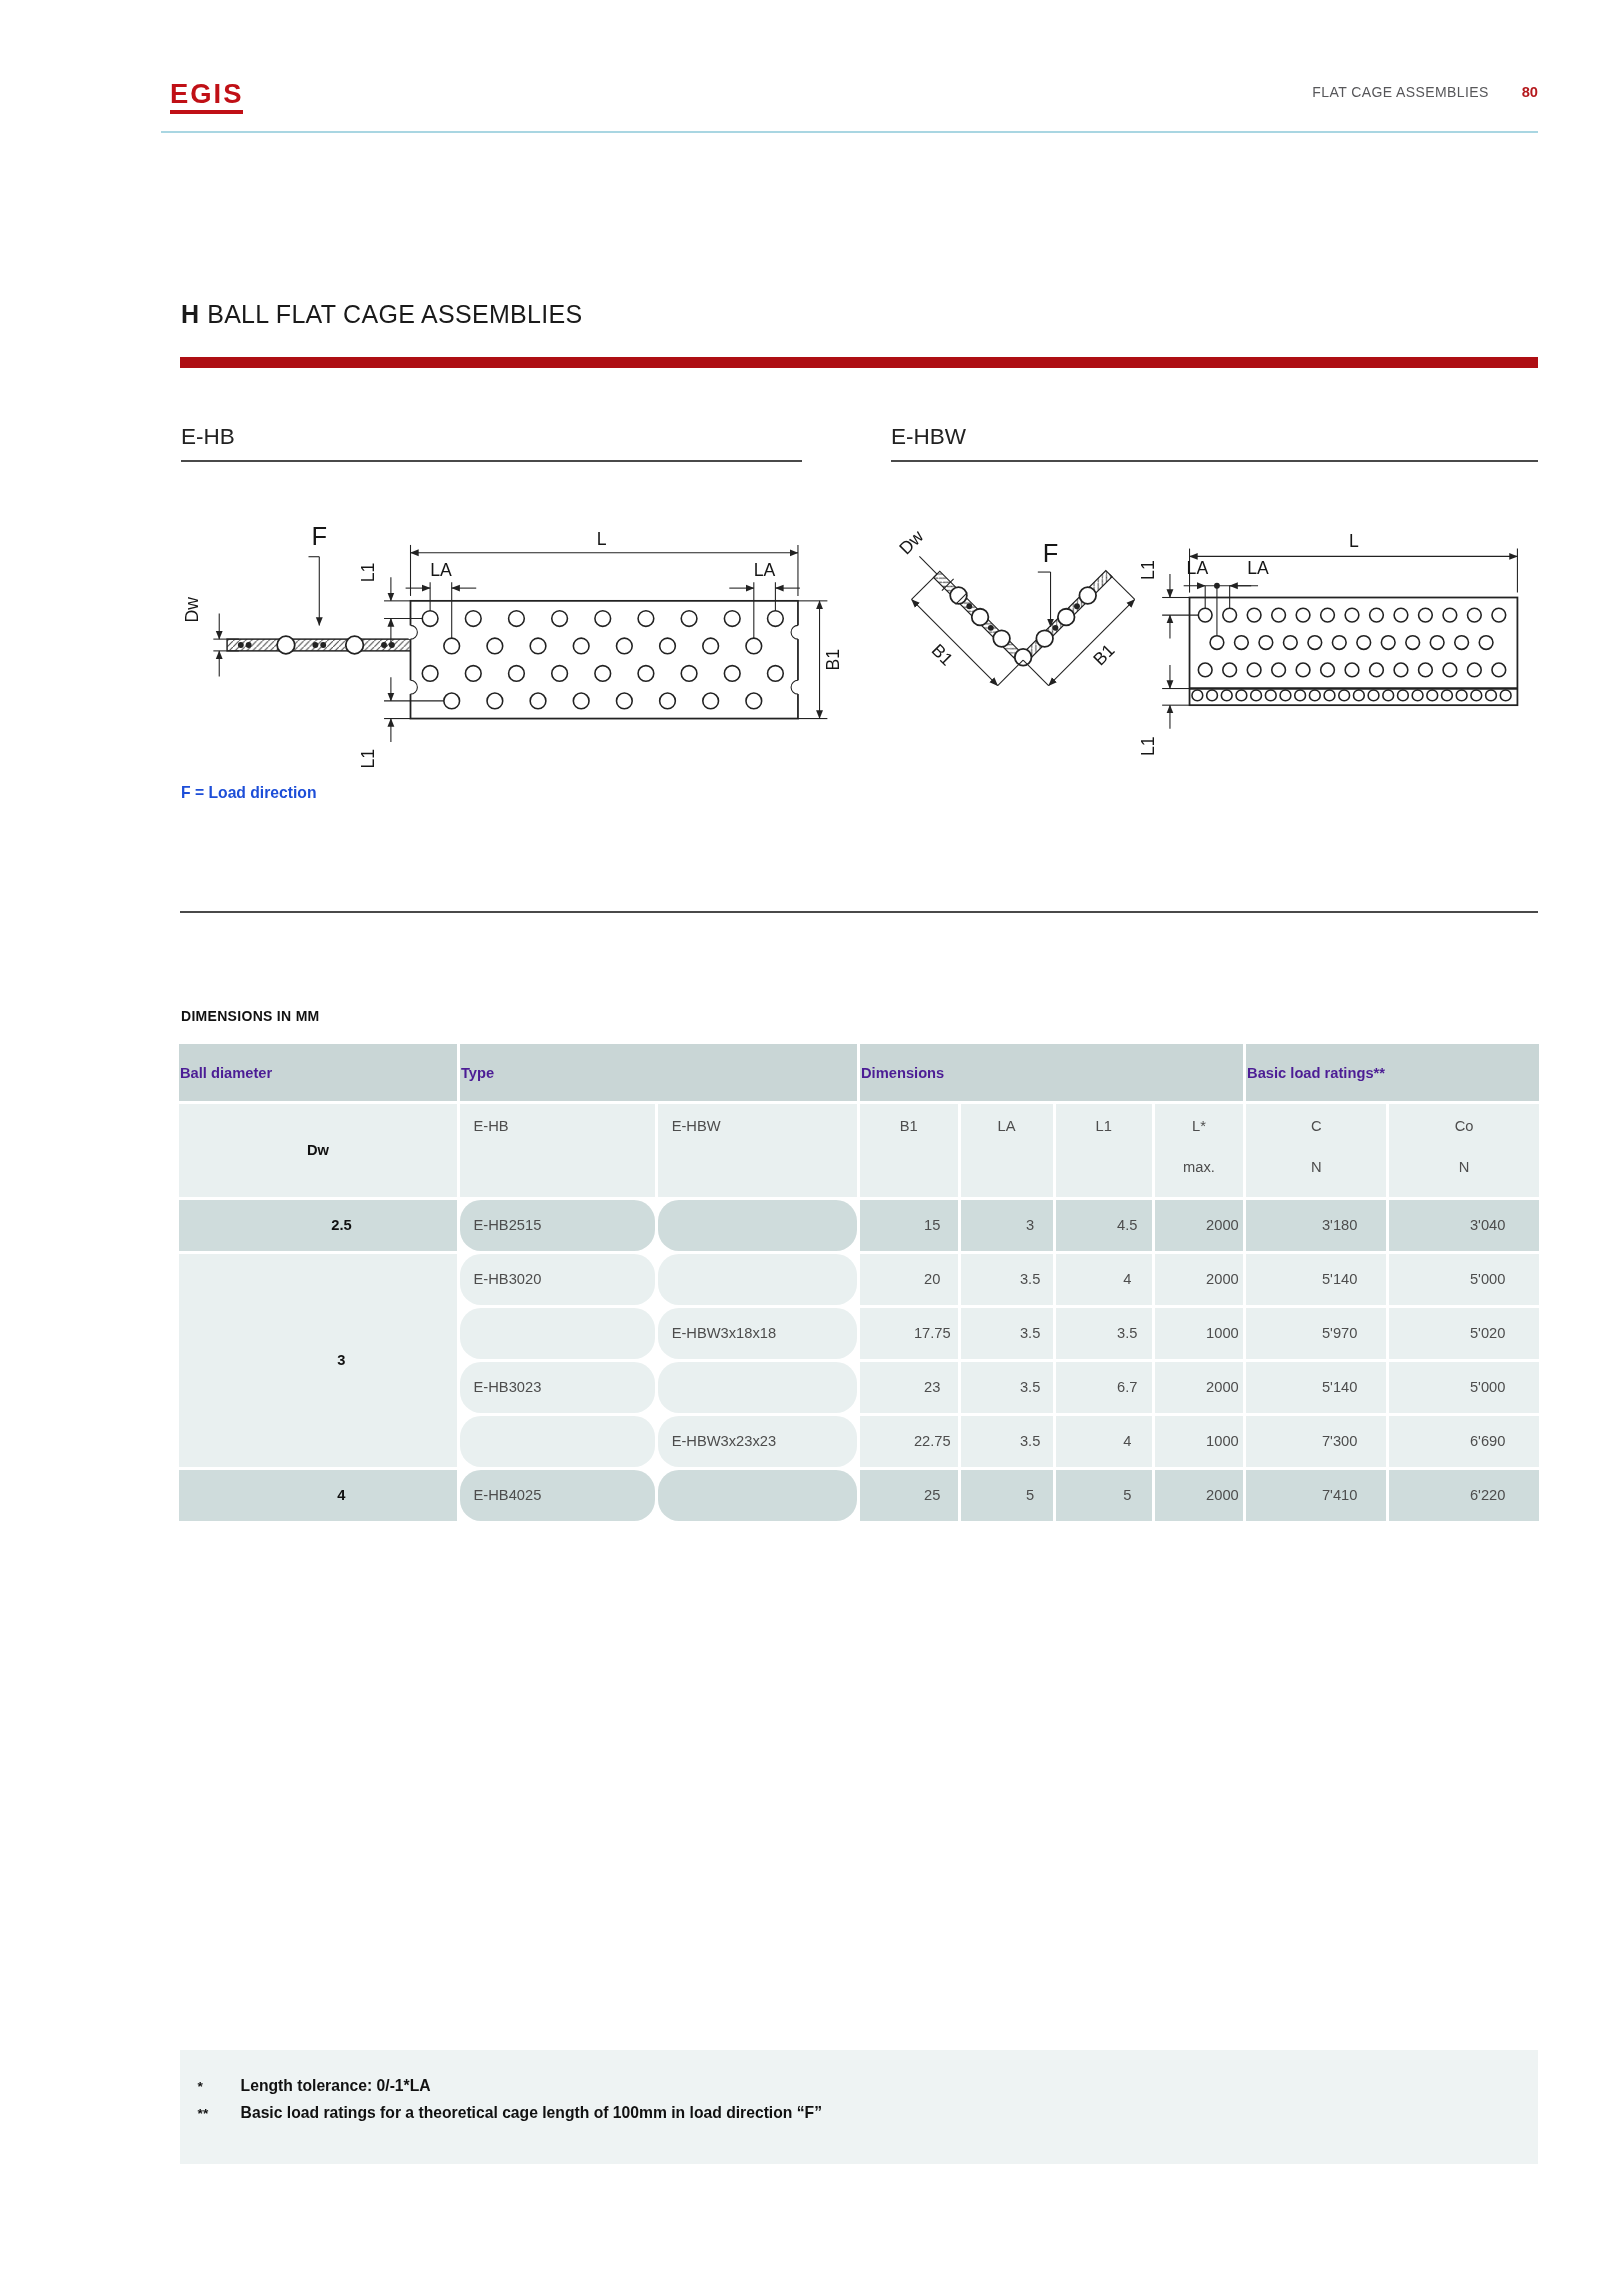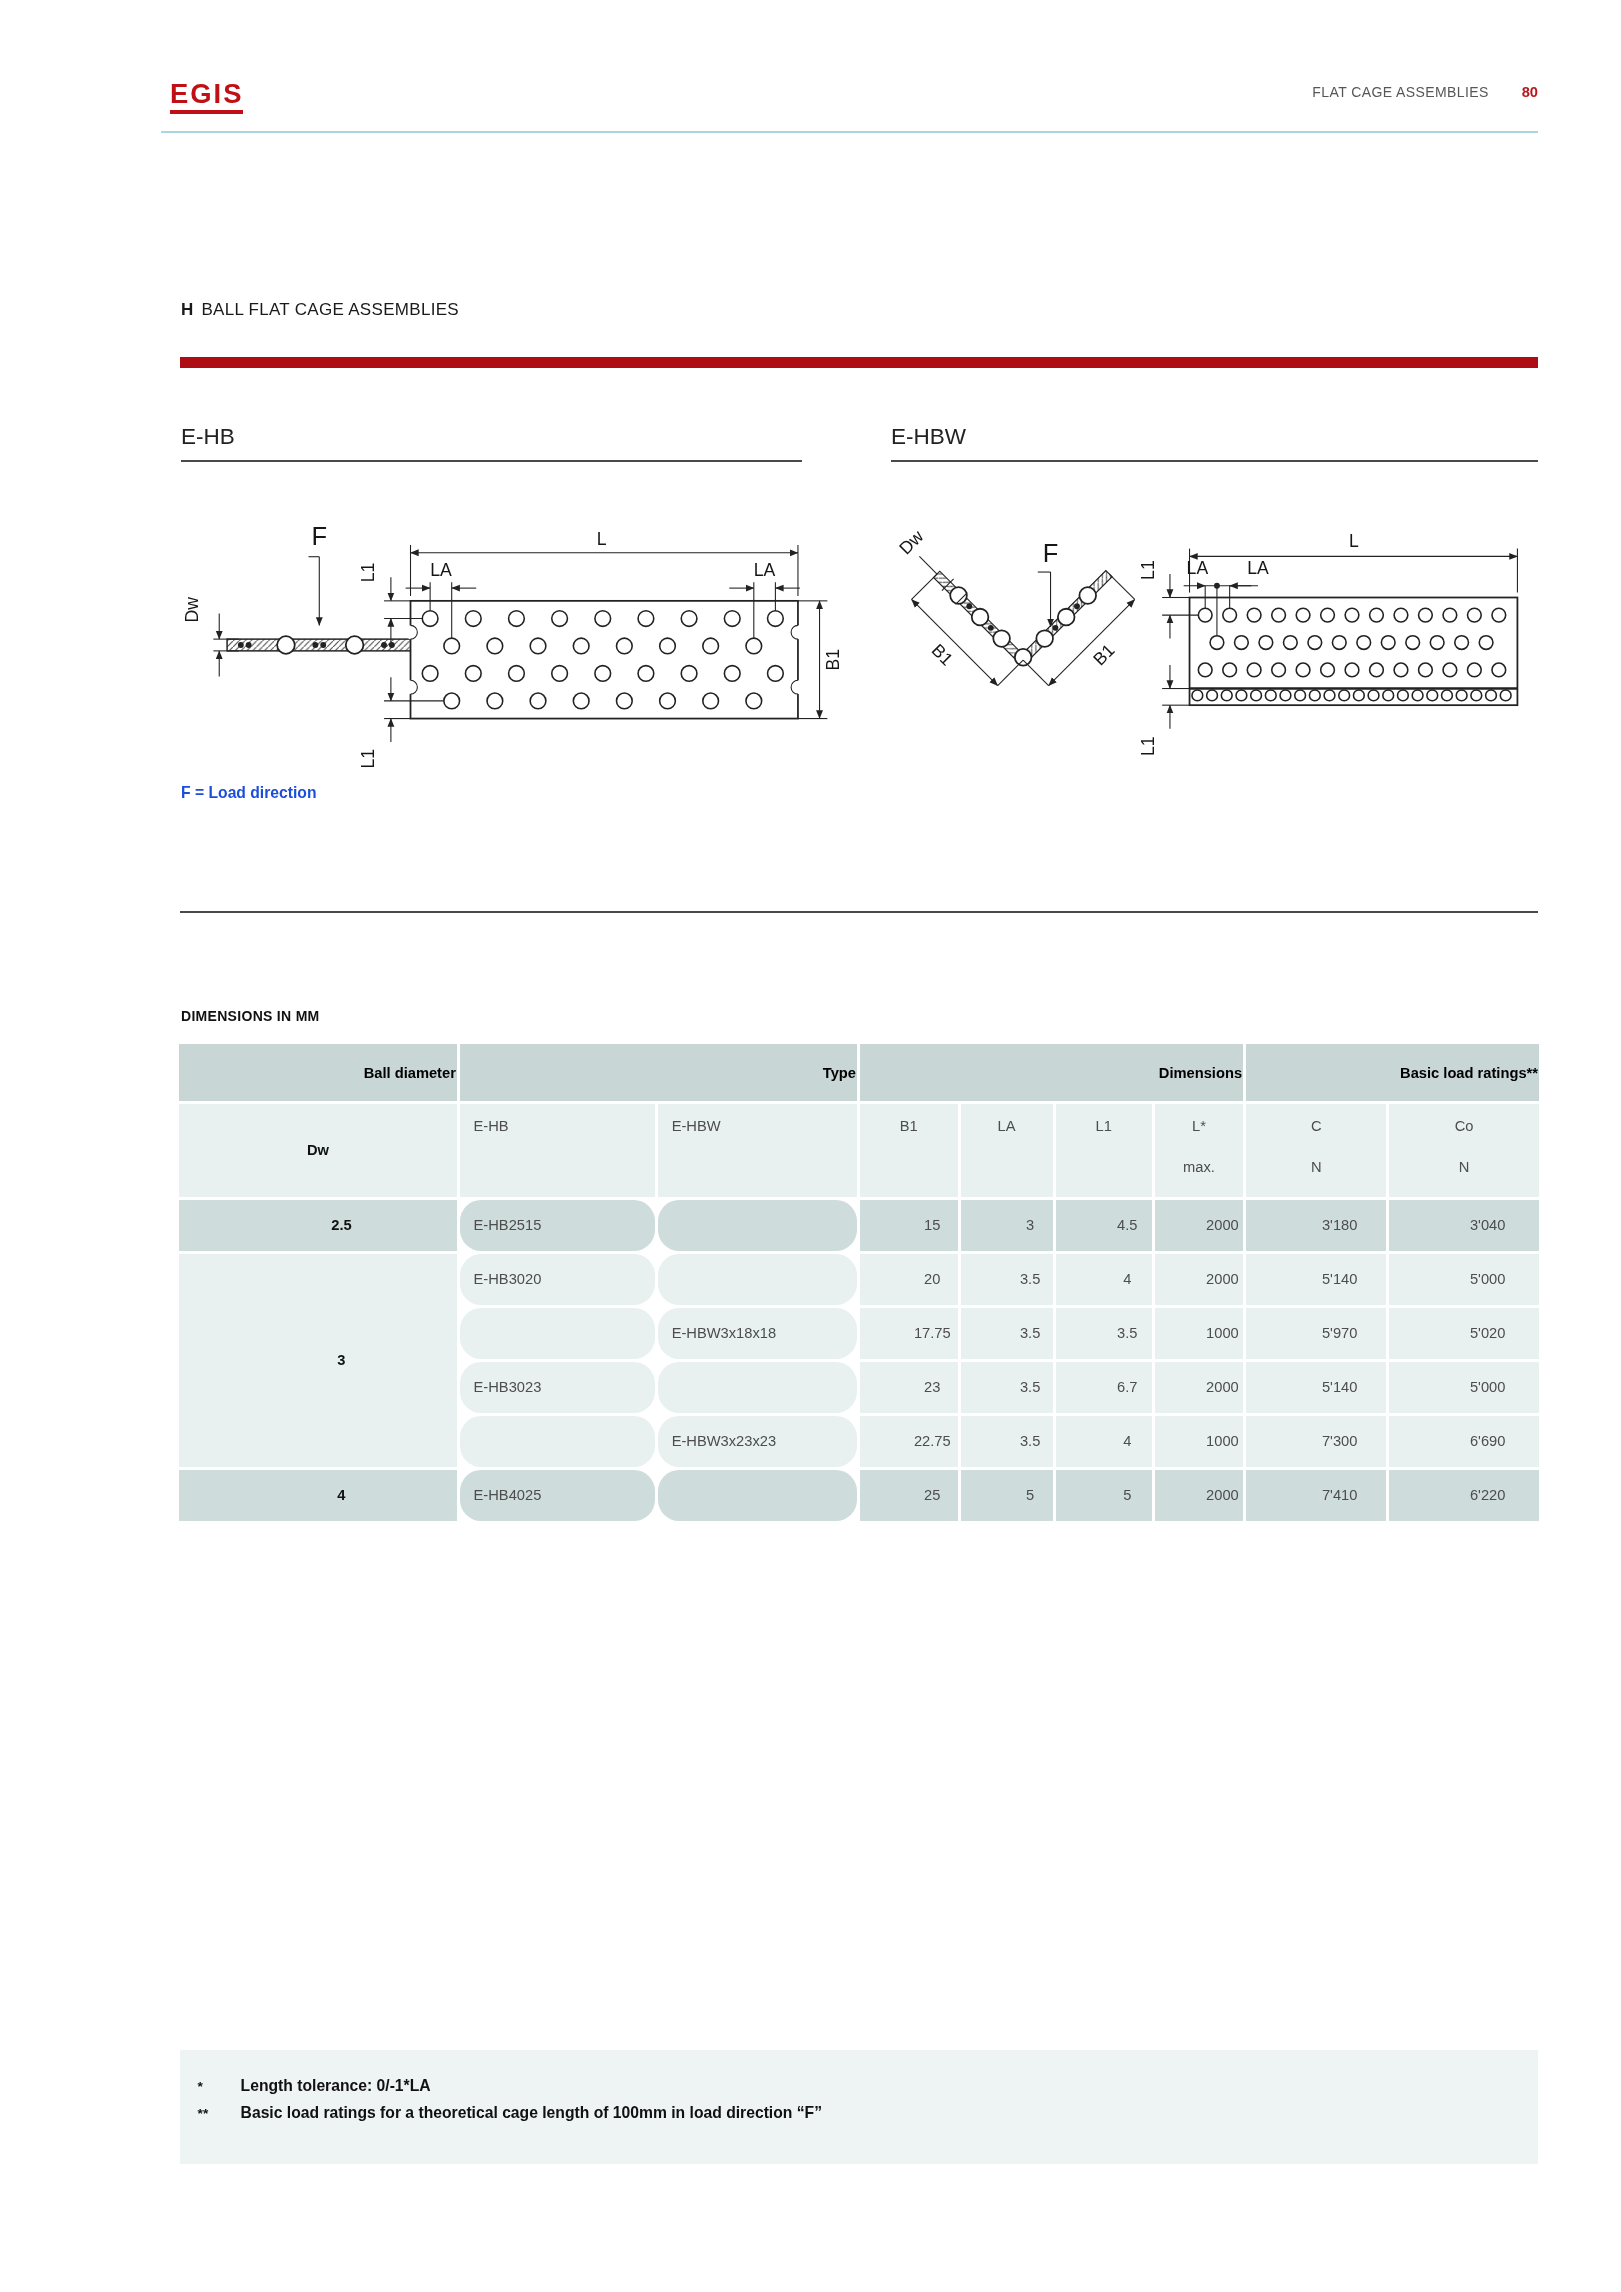--- a/index.html
+++ b/index.html
@@ -9,21 +9,21 @@
   
   .brand{position:absolute;left:122px;top:80px;color:#c01016;font-weight:bold;
          font-size:27.4px;letter-spacing:2px;line-height:1;padding-bottom:2.9px;
          border-bottom:4.9px solid #c01016;font-stretch:condensed;}
   .header-right{position:absolute;top:84px;right:131px;display:flex;align-items:baseline;gap:33px;}
   .header-section{font-size:14px;color:#57575a;letter-spacing:0.4px;}
   .page-number{font-size:14.7px;color:#b5191d;font-weight:bold;}
   .header-rule{position:absolute;left:113px;top:131px;width:1377px;height:2px;background:#a9d6e2;}
 
   
-  .title{position:absolute;left:133px;top:300px;font-size:17px;color:#1a1a1a;letter-spacing:0.3px;}
+  .title{position:absolute;left:133px;top:300px;font-size:25px;color:#1a1a1a;letter-spacing:0.3px;}
   .title b{margin-right:7.8px;}
   .red-bar{position:absolute;left:132px;top:357px;width:1358px;height:10.8px;background:#ae0e13;}
 
   
   .sec-h{position:absolute;top:424px;font-size:22.5px;color:#222;}
   .sec-h.left{left:133px;} .sec-h.right{left:843px;}
   .sec-u{position:absolute;top:460px;height:2px;background:#4a4a4a;}
   .sec-u.left{left:133px;width:621px;} .sec-u.right{left:843px;width:647px;}
 
   
@@ -38,21 +38,21 @@
   .dot{fill:#222;stroke:none;}
 
   .load-note{position:absolute;left:133px;top:784px;font-weight:bold;font-size:15.7px;color:#1d4ed8;}
   .mid-rule{position:absolute;left:132px;top:911px;width:1358px;height:2px;background:#4a4a4a;}
 
   
   .dims-note{position:absolute;left:133px;top:1008px;font-weight:bold;font-size:14px;color:#111;letter-spacing:0.3px;}
   .table-wrap{position:absolute;left:128px;top:1041px;width:1366px;}
   table.dims{border-collapse:separate;border-spacing:3.9px;table-layout:fixed;width:100%;}
   table.dims td,table.dims th{font-size:14.7px;overflow:hidden;}
-  .gh{background:#c9d6d6;font-weight:bold;color:#000000;height:55px;text-align:right;}
+  .gh{background:#c9d6d6;font-weight:bold;color:#4c1d95;height:55px;text-align:left;}
   .sh{background:#e9f0f0;color:#4d4d4d;vertical-align:top;padding-top:13.7px;height:78px;text-align:center;font-weight:normal;}
   .sh.typehead{text-align:left;padding-left:13.7px;}
   .dwh{background:#e9f0f0;color:#111;font-weight:bold;vertical-align:middle;padding-top:0;text-align:center;}
   .shv{display:flex;flex-direction:column;justify-content:space-between;height:57px;}
   .dk{background:#cfdcdc;} .lt{background:#e9f0f0;}
   .cell{height:49px;text-align:center;color:#4d4d4d;vertical-align:middle;padding-left:48px;}
   .cell.type{text-align:left;padding-left:13.7px;border-radius:21px;}
   .cell.dwv{color:#111;font-weight:bold;}
 
   

